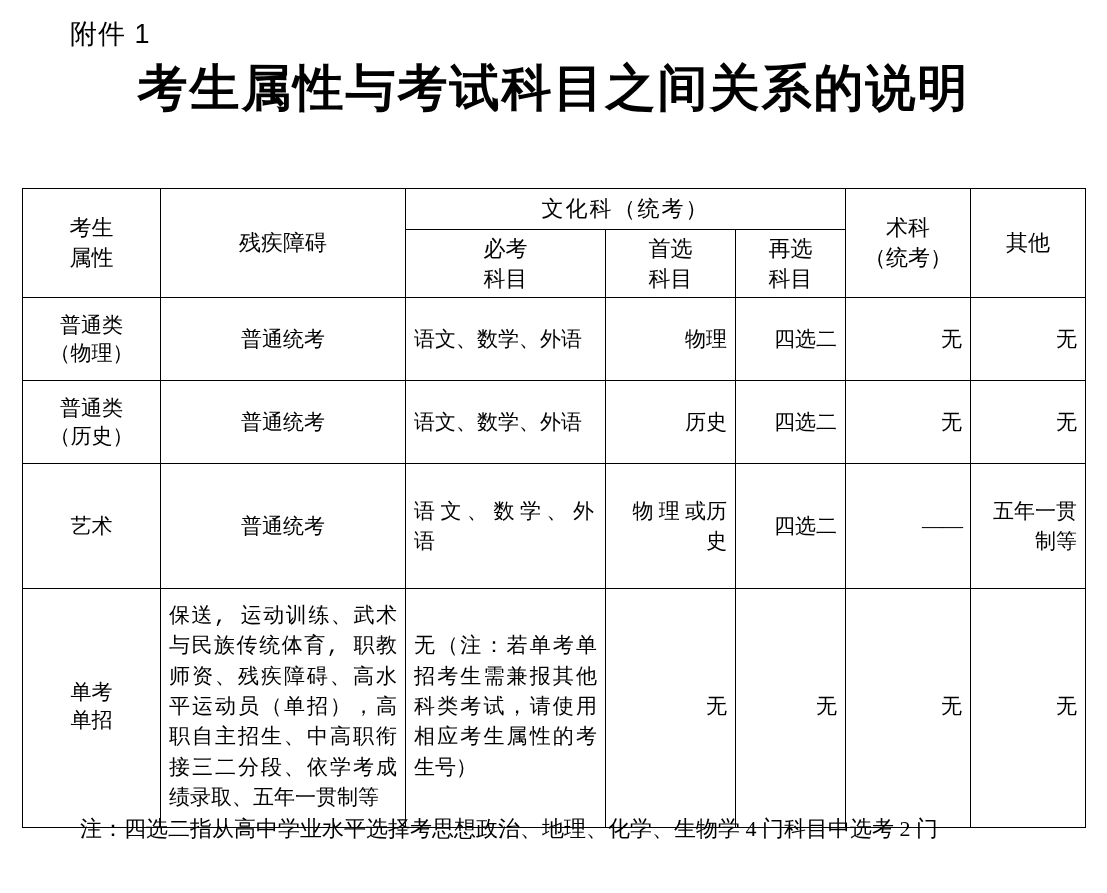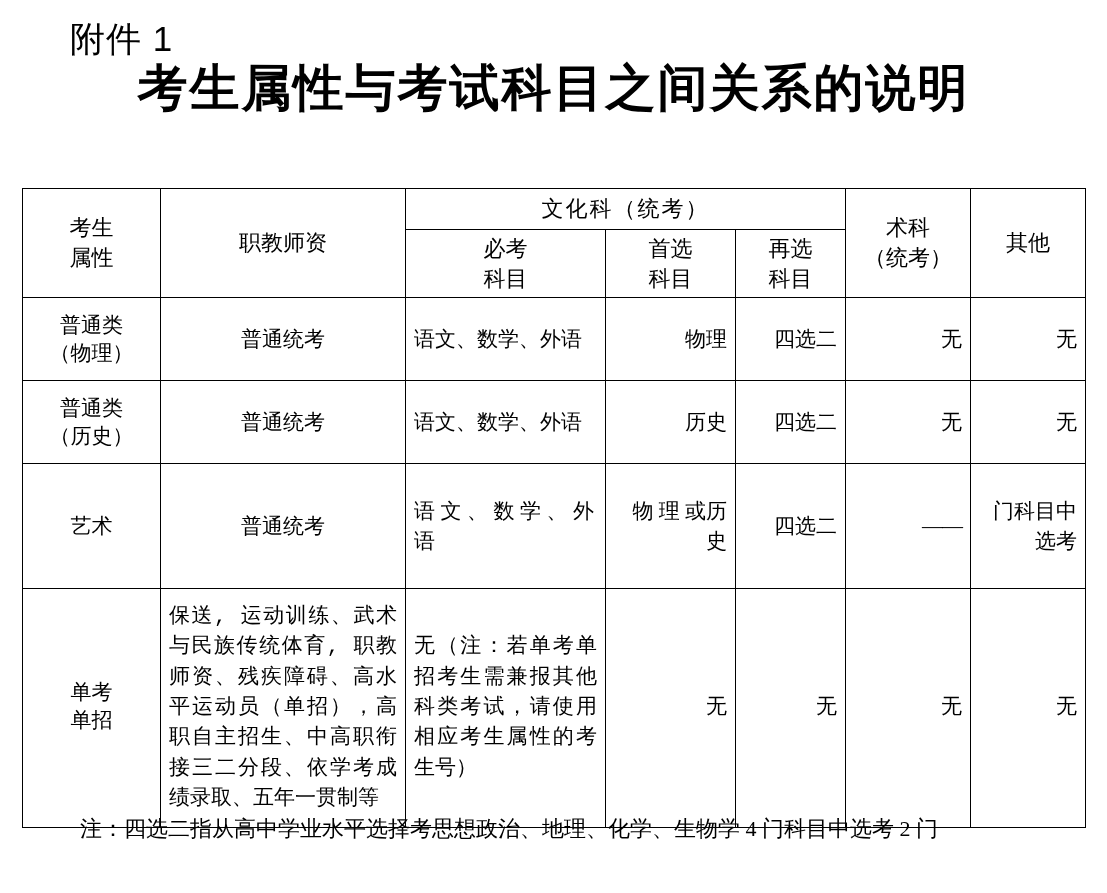--- a/index.html
+++ b/index.html
@@ -18,21 +18,21 @@
   .page {
     width: 1107px;
     height: 893px;
     position: relative;
     box-sizing: border-box;
   }
   .attachment-label {
     position: absolute;
     left: 70px;
     top: 16px;
-    font-size: 35px;
+    font-size: 27px;
     letter-spacing: 1px;
     font-family: "Liberation Sans", "DejaVu Sans", sans-serif;
     font-weight: 400;
   }
   .doc-title {
     position: absolute;
     left: 0;
     right: 0;
     top: 55px;
     text-align: center;
@@ -125,21 +125,21 @@
         <col class="c-second">
         <col class="c-art">
         <col class="c-other">
     </colgroup>
     <tbody>
       <tr class="head-row">
         <td rowspan="2" class="hdr-center">
           <span class="attr-stack">考生</span>
           <span class="attr-stack">属性</span>
         </td>
-        <td rowspan="2" class="hdr-center">职教师资</td>
+        <td rowspan="2" class="hdr-center">残疾障碍</td>
         <td colspan="3" class="hdr-center wide-head">文化科（统考）</td>
         <td rowspan="2" class="hdr-center">
           <span class="attr-stack">术科</span>
           <span class="attr-stack">（统考）</span>
         </td>
         <td rowspan="2" class="hdr-center">其他</td>
       </tr>
       <tr class="head-row">
         <td class="hdr-center">
           <span class="attr-stack">必考</span>
@@ -183,21 +183,21 @@
 
       <tr class="row-art">
         <td class="cell-center">
           <span class="attr-stack">艺术</span>
         </td>
         <td class="cell-center">普通统考</td>
         <td class="cell-left justify-cell spaced">语文、数学、外语</td>
         <td class="cell-left">物 理 或历史</td>
         <td class="cell-left">四选二</td>
         <td class="cell-left dash">——</td>
-        <td class="cell-left">门科目中选考</td>
+        <td class="cell-left">五年一贯制等</td>
       </tr>
 
       <tr class="row-dan">
         <td class="cell-center">
           <span class="attr-stack">单考</span>
           <span class="attr-stack">单招</span>
         </td>
         <td class="cell-left justify-cell">保送, 运动训练、武术与民族传统体育, 职教师资、残疾障碍、高水平运动员（单招），高职自主招生、中高职衔接三二分段、依学考成绩录取、五年一贯制等</td>
         <td class="cell-left justify-cell">无（注：若单考单招考生需兼报其他科类考试，请使用相应考生属性的考生号）</td>
         <td class="cell-left">无</td>

